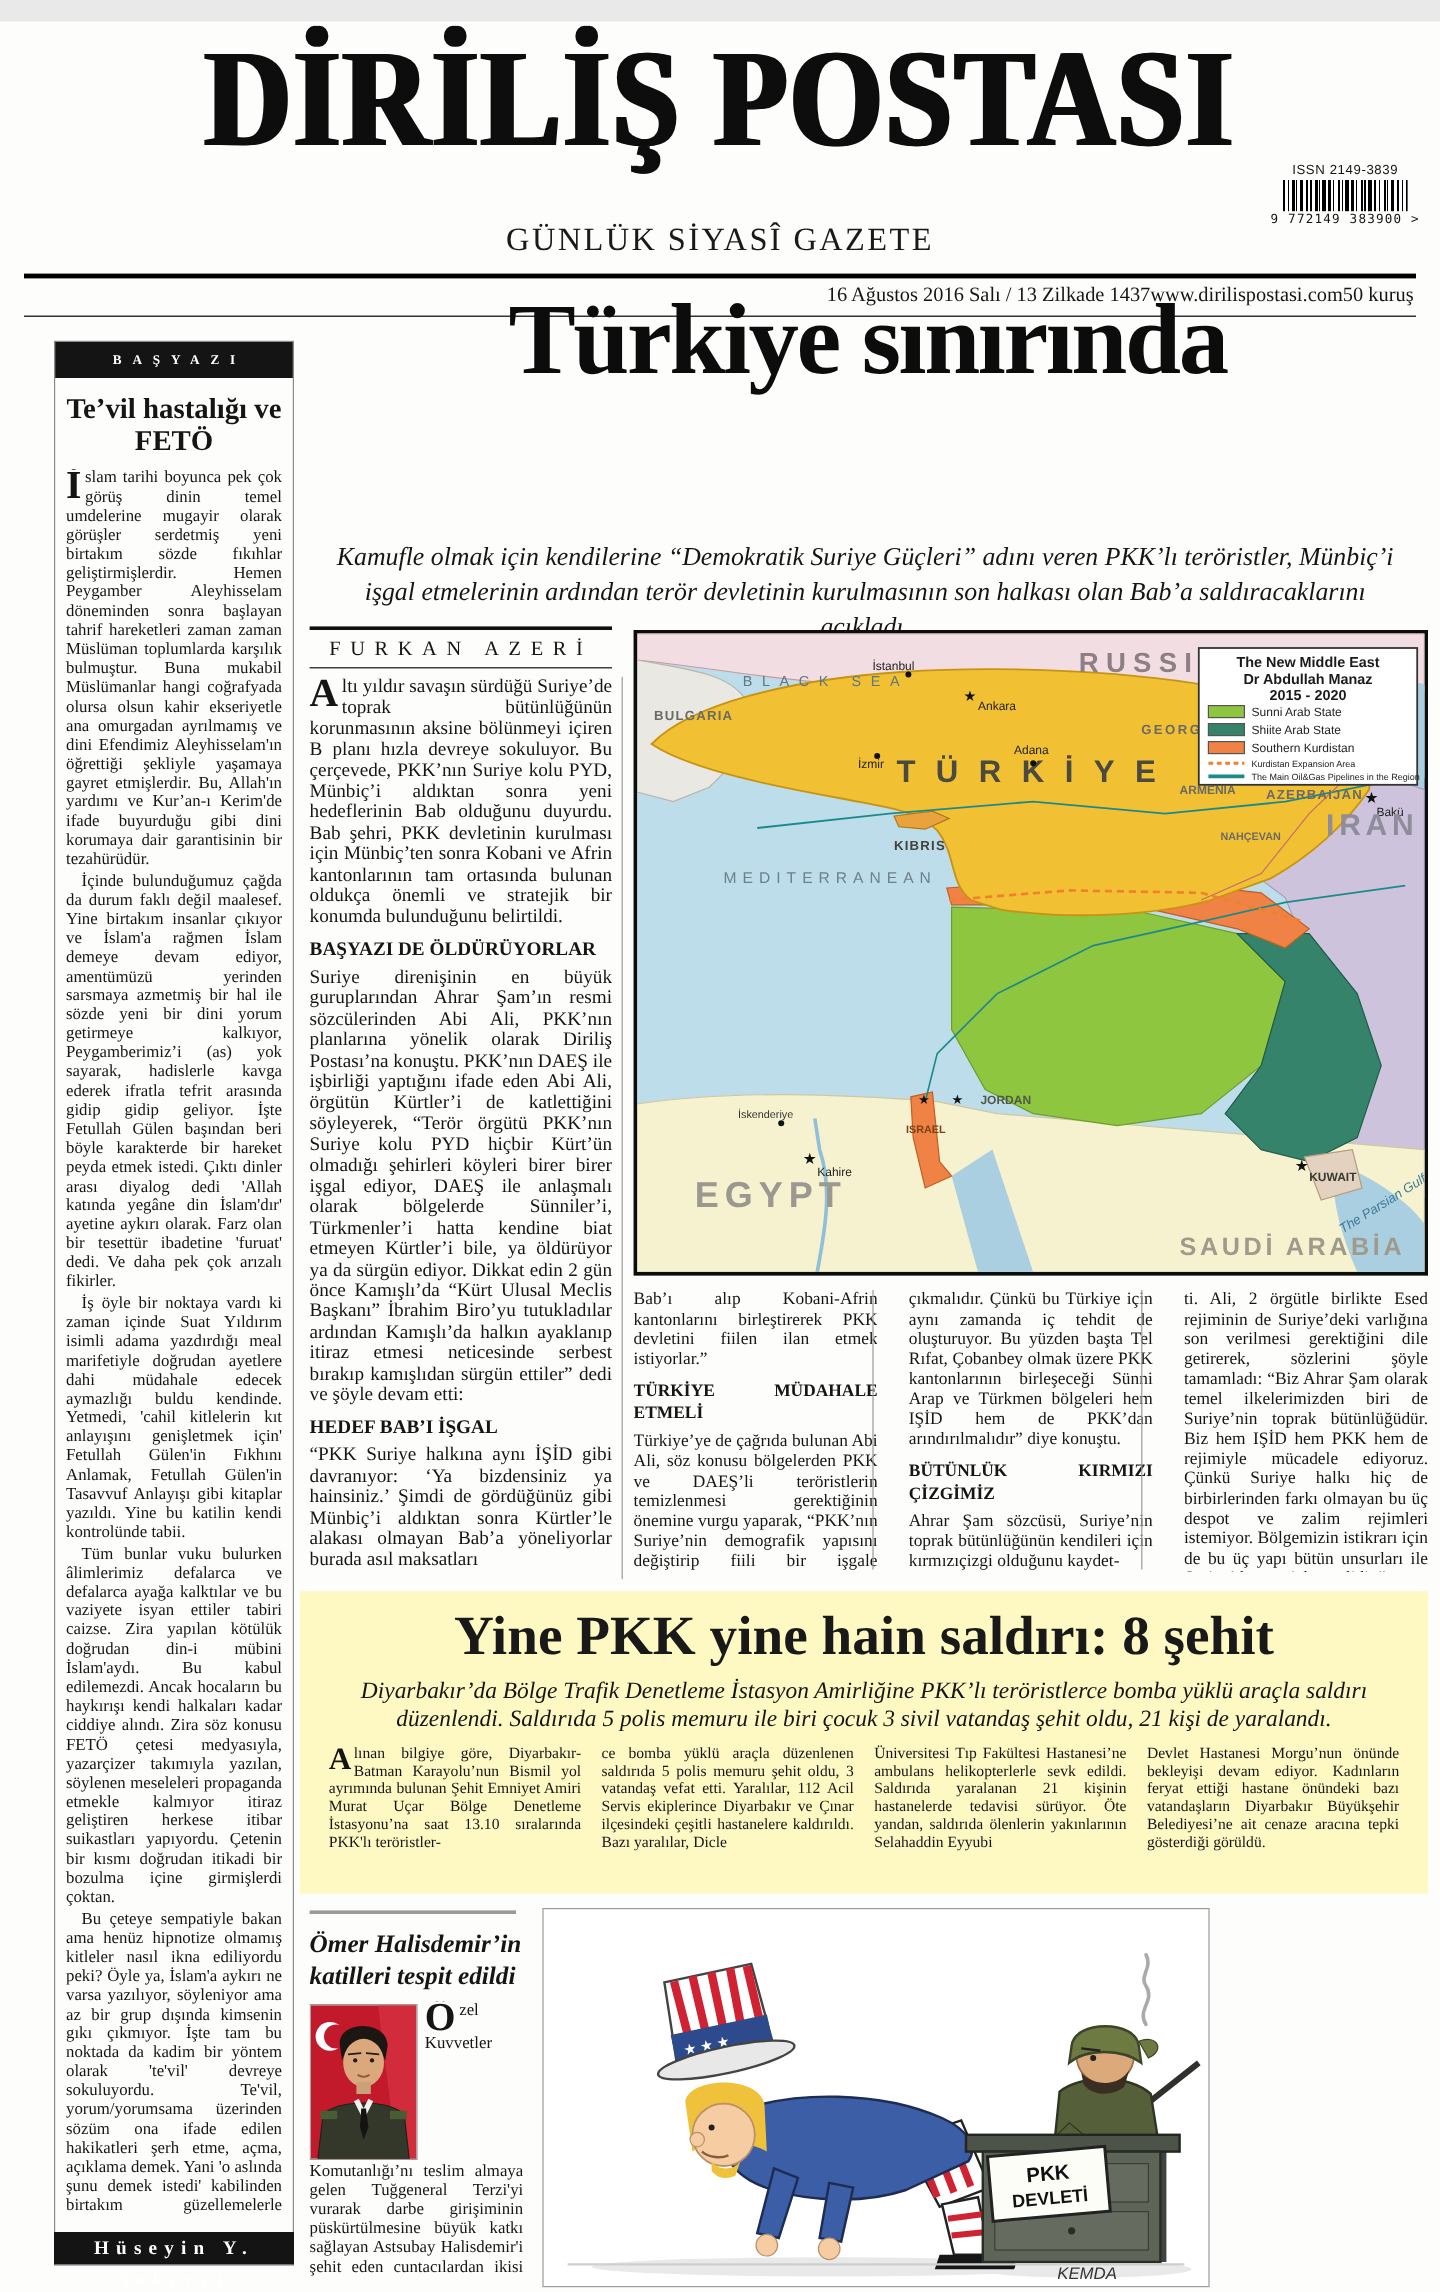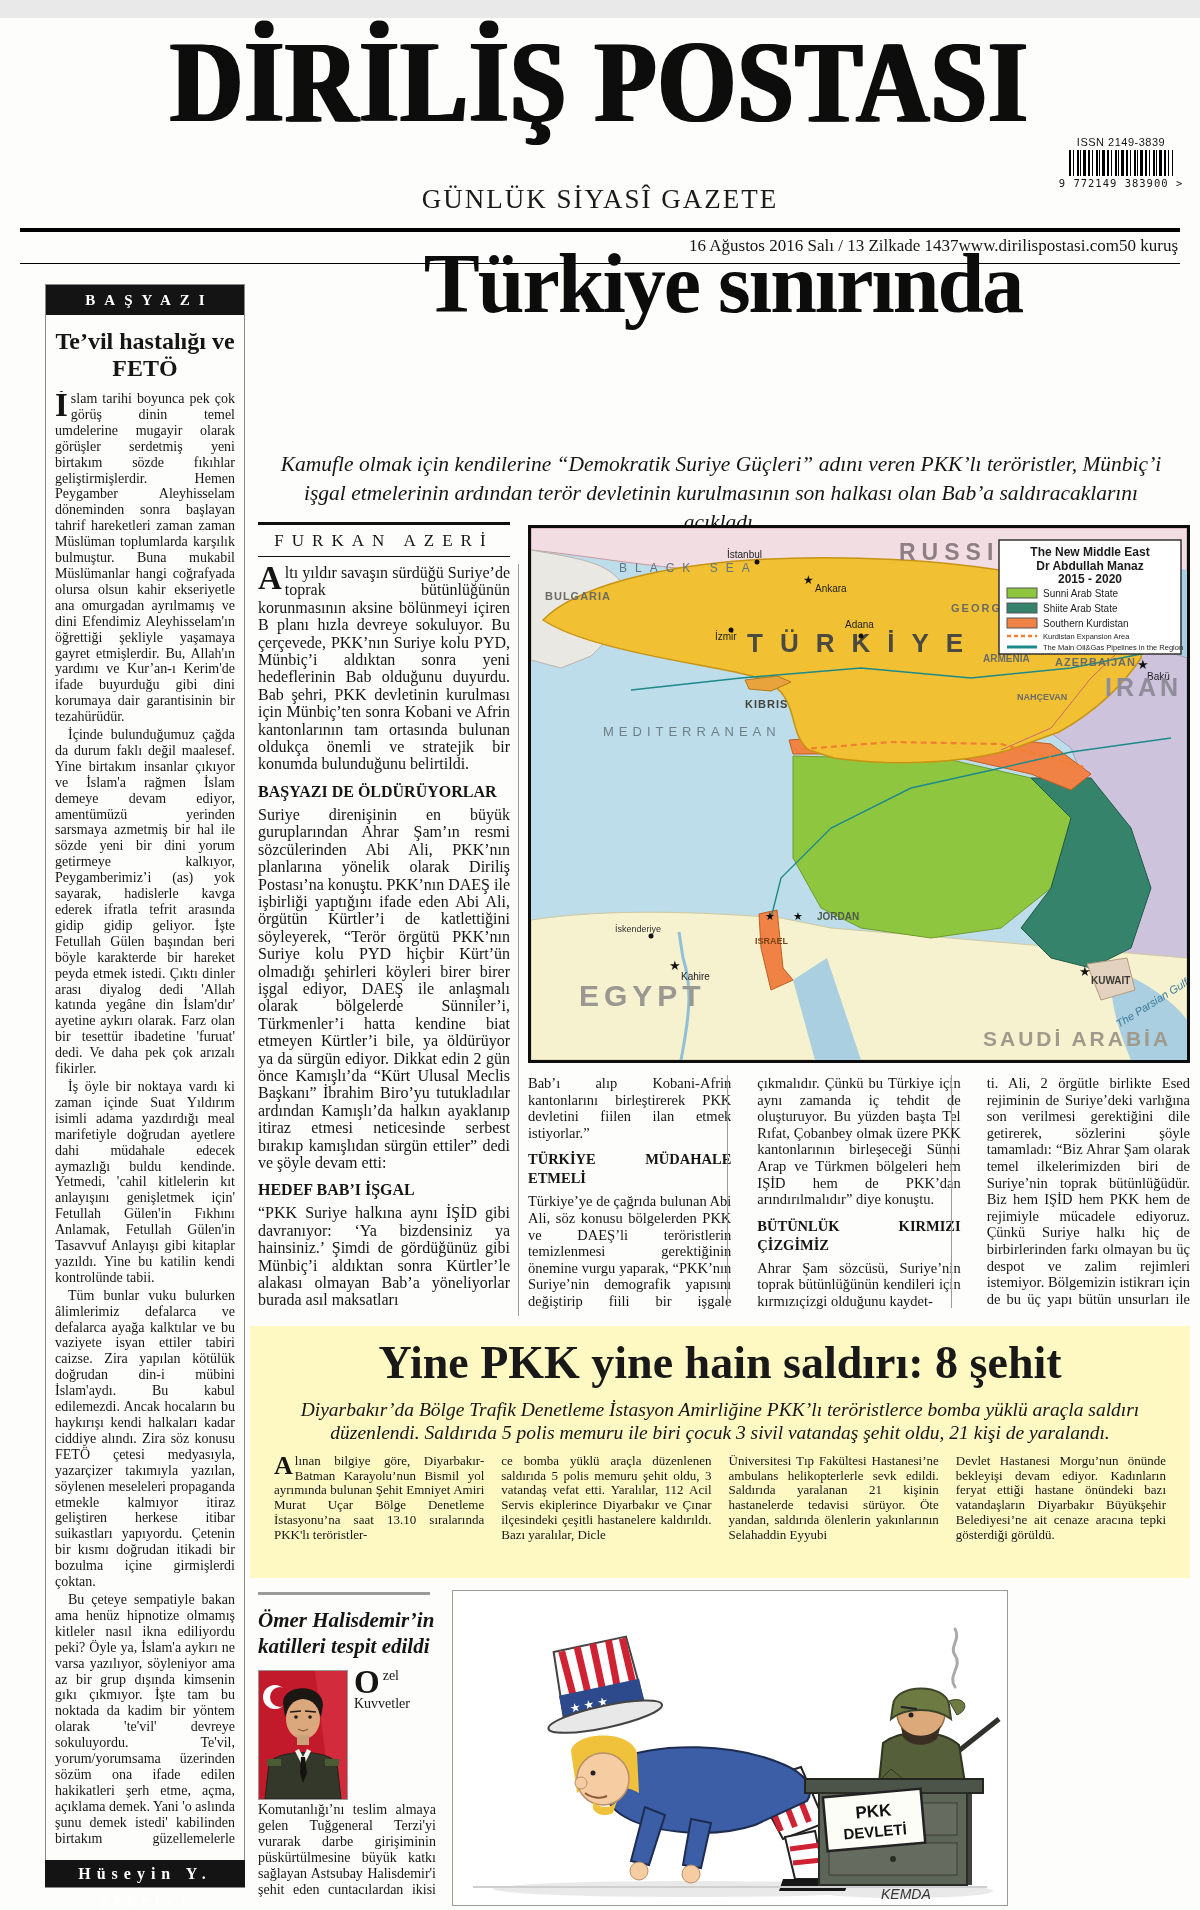--- a/index.html
+++ b/index.html
@@ -22,21 +22,21 @@
 
   .rule-thick{position:absolute;left:20px;width:1160px;height:4px;background:#000;}
   .rule-thin{position:absolute;left:20px;width:1160px;height:1px;background:#000;}
   .dateline{position:absolute;top:218px;left:22px;width:1156px;display:flex;
     justify-content:flex-end;font-size:17px;}
 
   
   .basyazi{position:absolute;left:45px;top:266px;width:200px;height:1604px;
     border:1px solid #8a8a8a;box-sizing:border-box;background:#fdfdfb;}
   .basyazi-head{background:#141414;color:#fff;height:30px;line-height:30px;text-align:center;
-    font-weight:bold;font-size:15px;letter-spacing:9px;padding-left:9px;}
+    font-weight:bold;font-size:11px;letter-spacing:9px;padding-left:9px;}
   .basyazi-title{margin:13px 4px 9px;text-align:center;font-weight:bold;font-size:24px;line-height:27px;}
   .basyazi-body{padding:0 9px;font-size:14px;line-height:15.9px;text-align:justify;
     height:1455px;overflow:hidden;}
   .basyazi-body p{margin:0 0 2px;text-indent:13px;}
   .basyazi-body p.lead{text-indent:0;}
   .dropcap{float:left;font-weight:bold;font-size:33px;line-height:27px;padding:1px 3px 0 0;}
   .author-bar{position:absolute;bottom:0;left:-1px;right:-1px;height:27px;background:#141414;
     color:#fff;text-align:center;font-weight:bold;font-size:16px;letter-spacing:6px;line-height:27px;}
 
   

